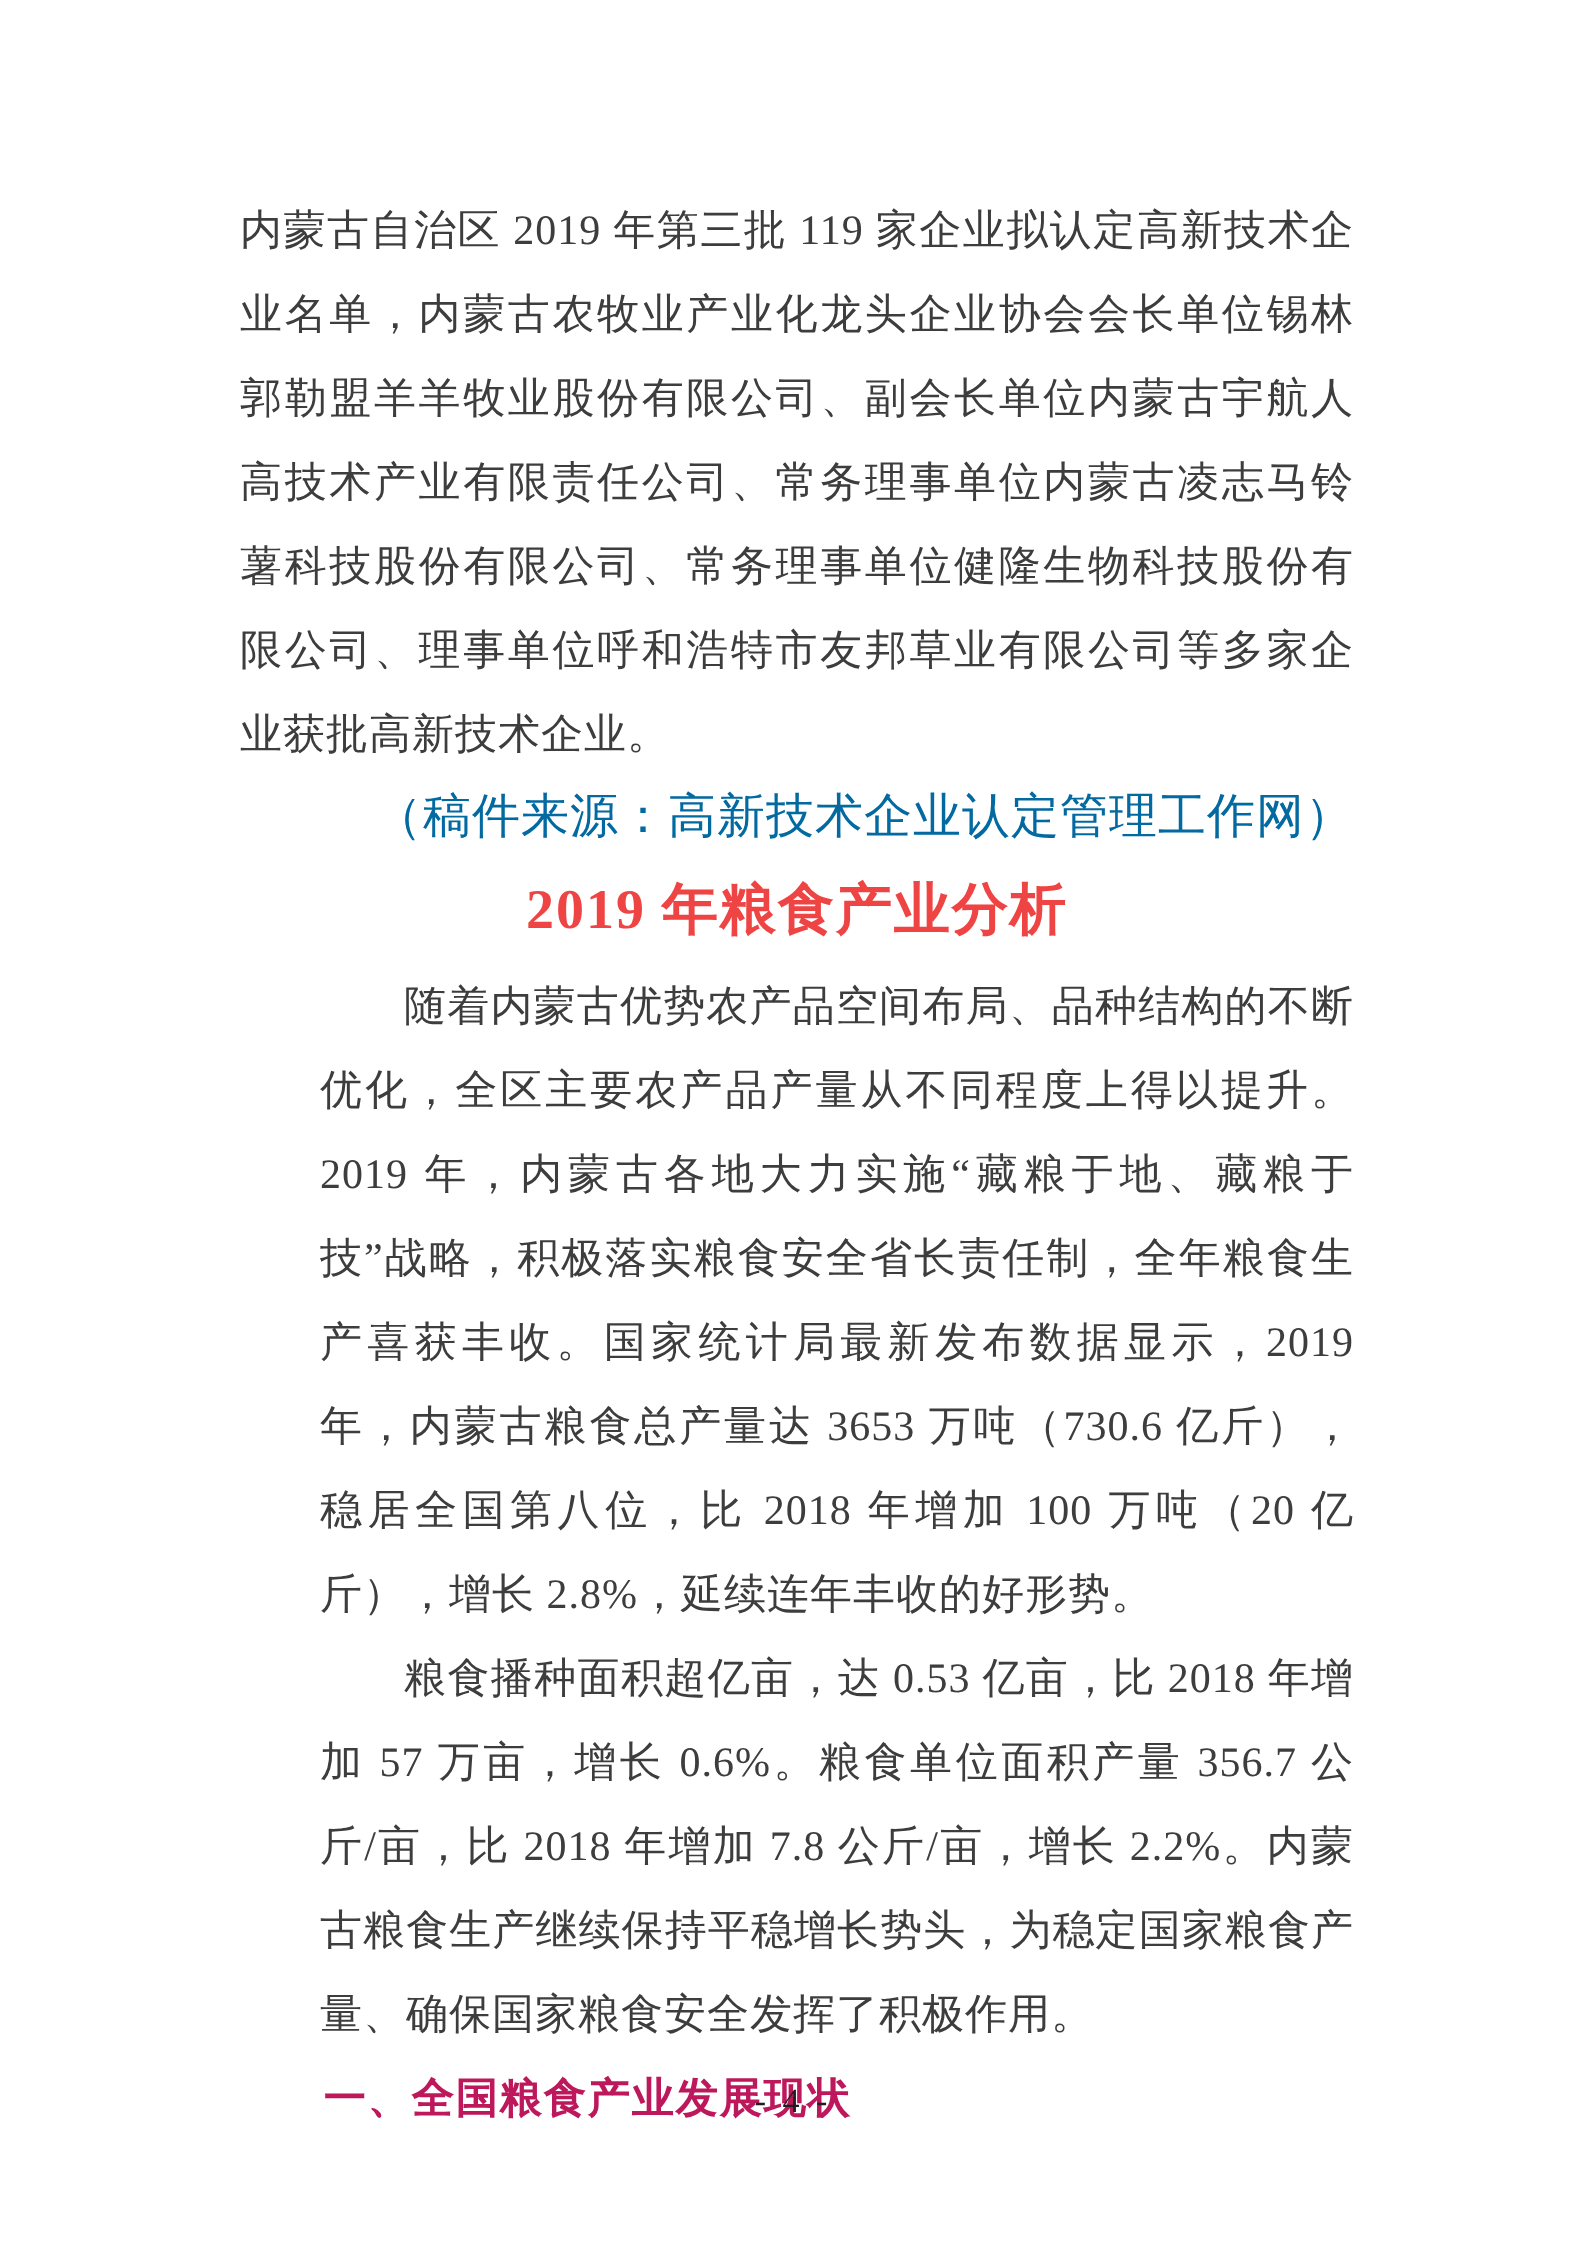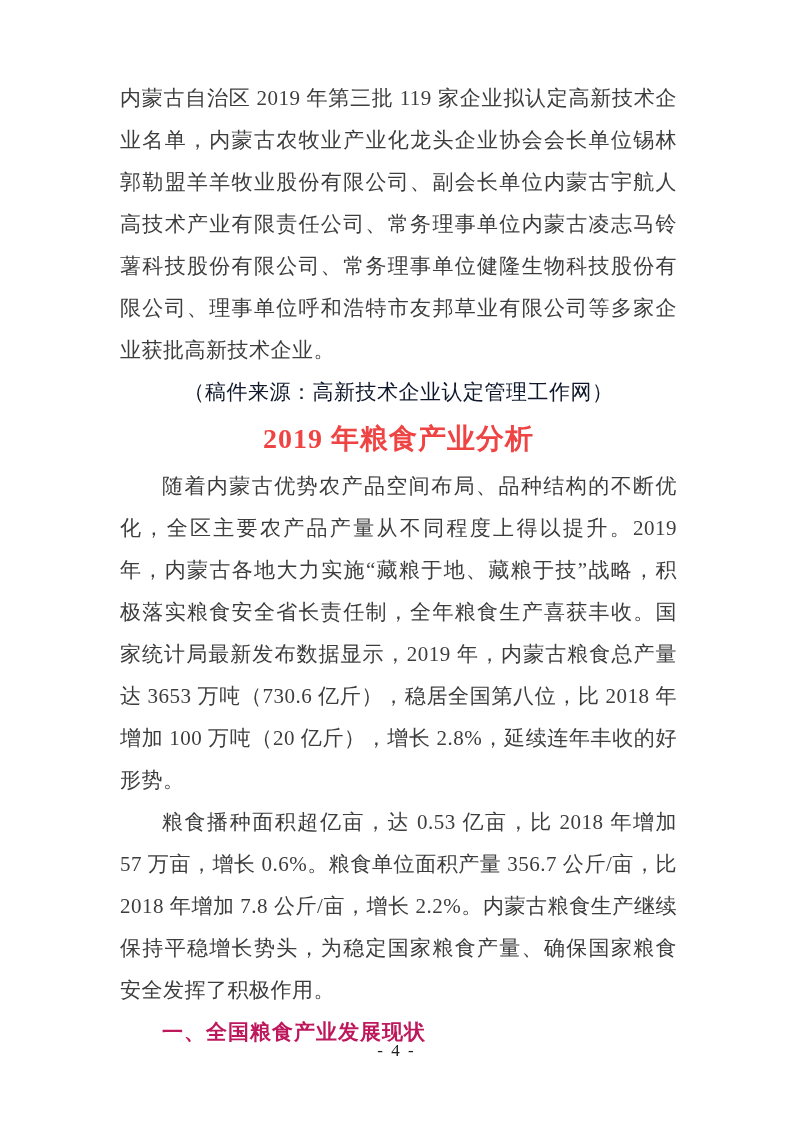--- a/index.html
+++ b/index.html
@@ -11,42 +11,43 @@
     position: relative;
     width: 793px;
     height: 1122px;
     background: #ffffff;
     overflow: hidden;
     font-family: "Liberation Serif", "DejaVu Serif", serif;
   }
   .content {
     position: absolute;
     left: 120px;
-    top: 77px;
+    top: 94px;
     width: 557px;
   }
   .body-para {
     margin: 0;
     font-size: 21px;
     line-height: 42px;
     letter-spacing: 0.5px;
     color: #3d3d3d;
     text-align: justify;
     text-justify: inter-ideograph;
   }
   .indent {
     text-indent: 2em;
+    margin-left: 40px;
   }
   .source-line {
     margin: 0;
-    font-size: 21px;
+    font-size: 24px;
     line-height: 42px;
     letter-spacing: 0.5px;
-    color: #0f172a;
-    text-align: center;
+    color: #0369a1;
+    text-align: right;
   }
   .article-title {
     margin: 0;
     font-size: 28px;
     line-height: 52px;
     font-weight: bold;
     color: #ef4444;
     text-align: center;
     letter-spacing: 1px;
   }

